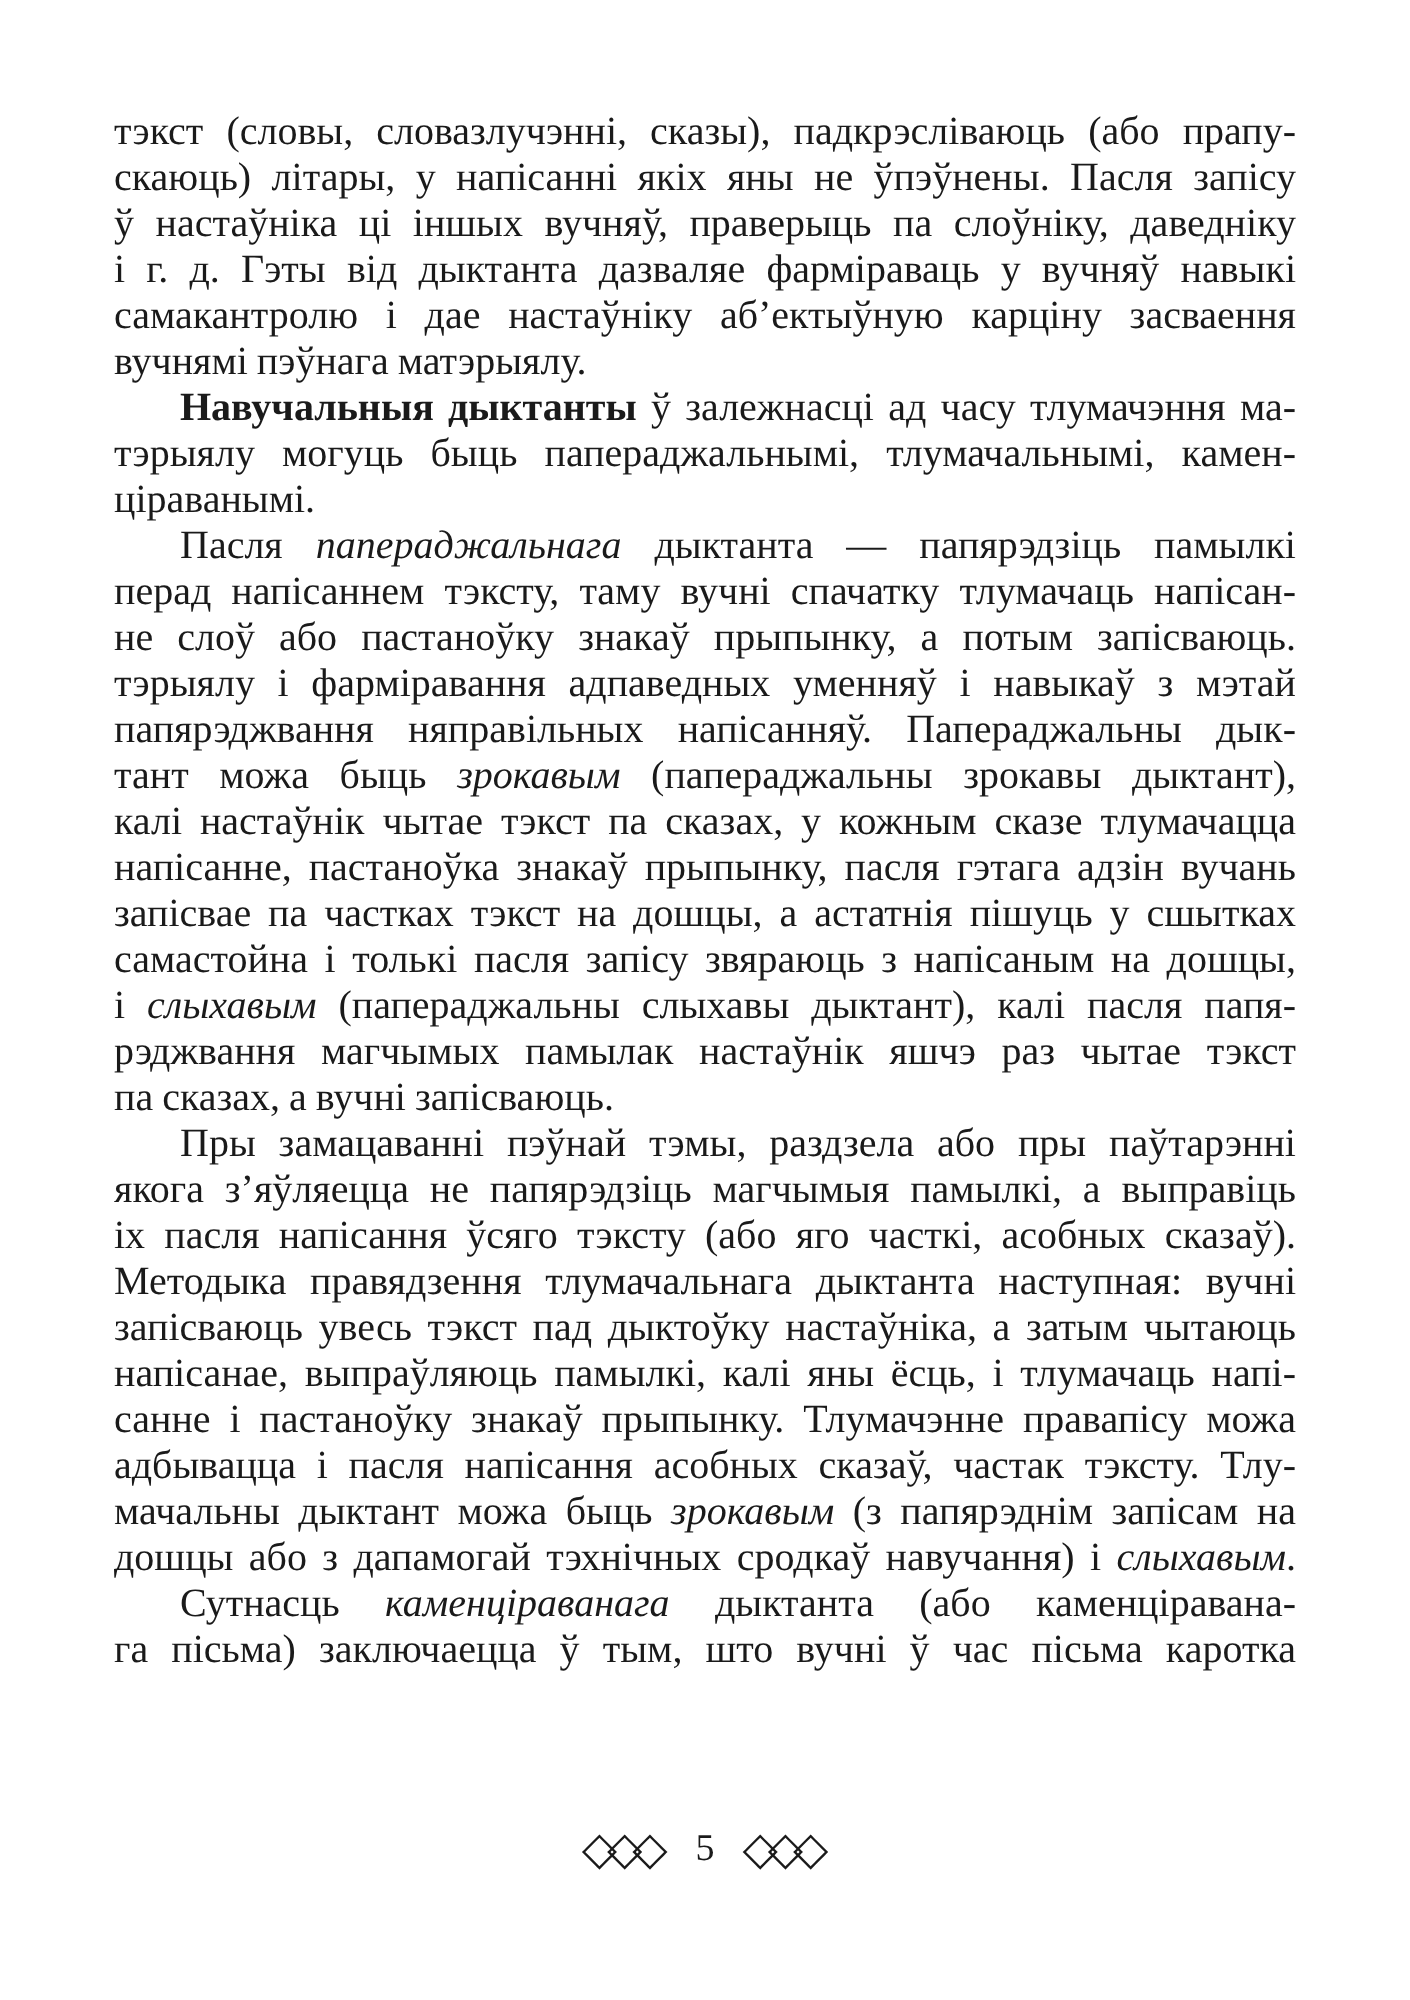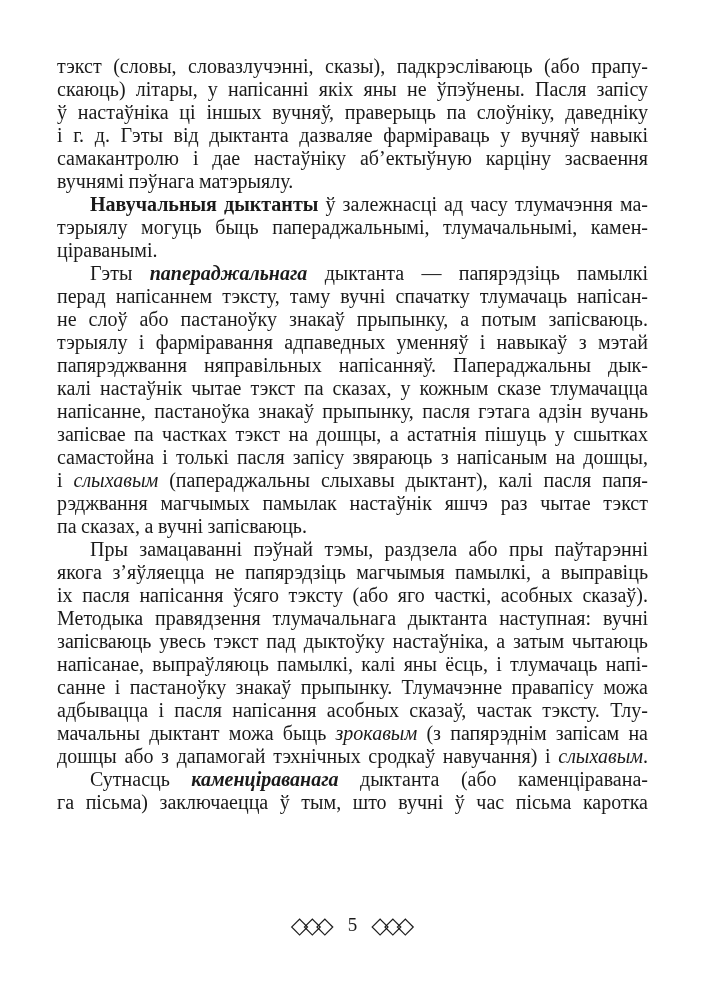--- a/index.html
+++ b/index.html
@@ -30,21 +30,21 @@
     line-height: 23px;
     word-spacing: -0.5px;
     text-align: justify;
     text-align-last: justify;
   }
   .line.end { text-align-last: left; }
   .line.ind { text-indent: 33px; }
   .seg { }
   .b  { font-weight: bold; margin-top: 32px; }
   .i  { font-style: italic; }
-  .bi { font-weight: bold; font-style: italic; }
+  .bi { font-weight: normal; font-style: italic; }
   .page-footer {
     position: absolute;
     left: 0;
     top: 912px;
     width: 705px;
     text-align: center;
     white-space: nowrap;
   }
   .orn {
     font-family: "DejaVu Sans", sans-serif;
@@ -75,25 +75,26 @@
         <div class="line"><span class="seg">і г. д. Гэты від дыктанта дазваляе фарміраваць у вучняў навыкі</span></div>
         <div class="line"><span class="seg">самакантролю і дае настаўніку аб’ектыўную карціну засваення</span></div>
         <div class="line end"><span class="seg">вучнямі пэўнага матэрыялу.</span></div>
       </div>
       <div class="para">
         <div class="line ind"><span class="seg b">Навучальныя дыктанты</span><span class="seg"> ў залежнасці ад часу тлумачэння ма-</span></div>
         <div class="line"><span class="seg">тэрыялу могуць быць папераджальнымі, тлумачальнымі, камен-</span></div>
         <div class="line end"><span class="seg">ціраванымі.</span></div>
       </div>
       <div class="para">
-        <div class="line ind"><span class="seg">Гэты </span><span class="seg bi">папераджальнага</span><span class="seg"> дыктанта — папярэдзіць памылкі</span></div>
+        <div class="line ind"><span class="seg">Пасля </span><span class="seg bi">папераджальнага</span><span class="seg"> дыктанта — папярэдзіць памылкі</span></div>
         <div class="line"><span class="seg">перад напісаннем тэксту, таму вучні спачатку тлумачаць напісан-</span></div>
         <div class="line"><span class="seg">не слоў або пастаноўку знакаў прыпынку, а потым запісваюць.</span></div>
         <div class="line"><span class="seg">тэрыялу і фарміравання адпаведных уменняў і навыкаў з мэтай</span></div>
         <div class="line"><span class="seg">папярэджвання няправільных напісанняў. Папераджальны дык-</span></div>
+        <div class="line"><span class="seg">тант можа быць </span><span class="seg i">зрокавым</span><span class="seg"> (папераджальны зрокавы дыктант),</span></div>
         <div class="line"><span class="seg">калі настаўнік чытае тэкст па сказах, у кожным сказе тлумачацца</span></div>
         <div class="line"><span class="seg">напісанне, пастаноўка знакаў прыпынку, пасля гэтага адзін вучань</span></div>
         <div class="line"><span class="seg">запісвае па частках тэкст на дошцы, а астатнія пішуць у сшытках</span></div>
         <div class="line"><span class="seg">самастойна і толькі пасля запісу звяраюць з напісаным на дошцы,</span></div>
         <div class="line"><span class="seg">і </span><span class="seg i">слыхавым</span><span class="seg"> (папераджальны слыхавы дыктант), калі пасля папя-</span></div>
         <div class="line"><span class="seg">рэджвання магчымых памылак настаўнік яшчэ раз чытае тэкст</span></div>
         <div class="line end"><span class="seg">па сказах, а вучні запісваюць.</span></div>
       </div>
       <div class="para">
         <div class="line ind"><span class="seg">Пры замацаванні пэўнай тэмы, раздзела або пры паўтарэнні</span></div>

